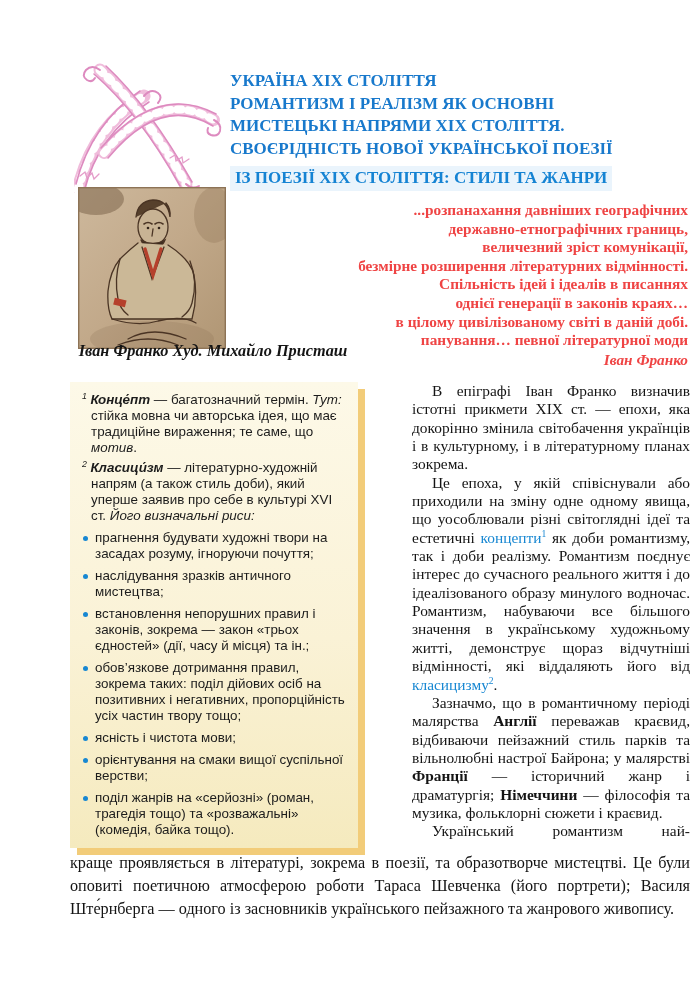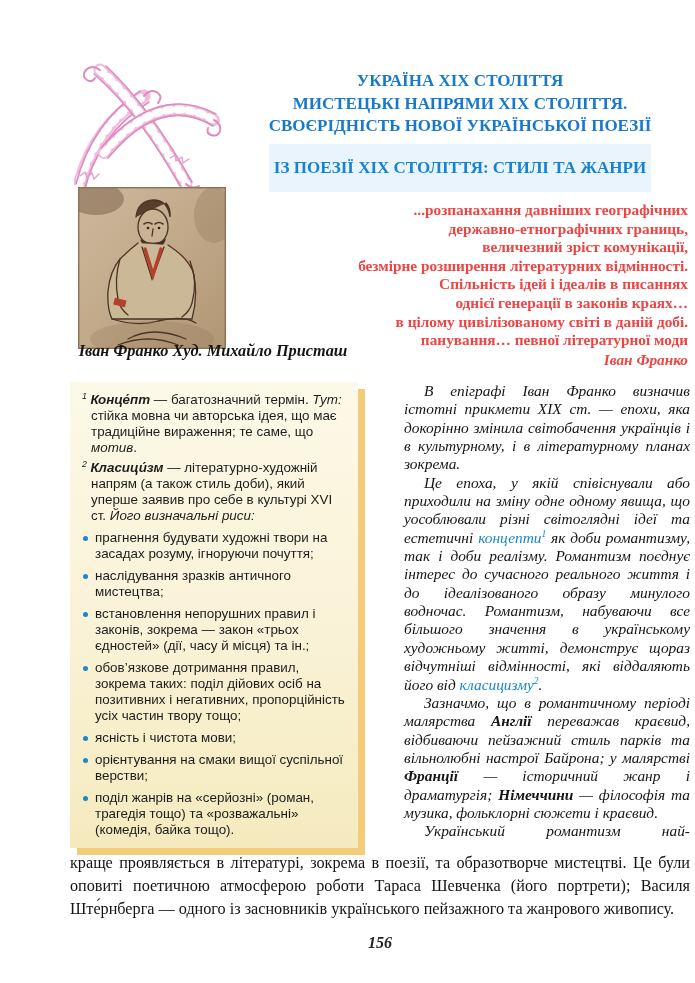--- a/index.html
+++ b/index.html
@@ -3,27 +3,27 @@
 <meta charset="utf-8">
 <style>
   html,body{margin:0;padding:0;}
   body{
     width:695px;height:983px;position:relative;background:#ffffff;
     font-family:"Liberation Serif", serif;color:#141414;overflow:hidden;
   }
   
   .ornament{position:absolute;left:74px;top:58px;width:152px;height:136px;}
   .title-block{
-    position:absolute;left:230px;top:70px;width:460px;text-align:center;
+    position:absolute;left:230px;top:70px;width:460px;
     color:#1879cc;font-weight:bold;font-size:17px;line-height:22.5px;
   }
   .title-line{white-space:nowrap;}
   .title-sub{
     display:inline-block;margin-top:6px;color:#1583d3;background:#eaf4fc;
-    padding:13px 5px;white-space:nowrap;
+    padding:1px 5px;white-space:nowrap;
   }
   
   .portrait-fig{position:absolute;left:78px;top:187px;width:148px;height:162px;}
   .portrait-fig svg{display:block;width:100%;height:100%;}
   .caption{
     position:absolute;left:62px;top:341px;width:302px;text-align:center;
     font-weight:bold;font-style:italic;font-size:16.3px;color:#151515;white-space:nowrap;
   }
   
   .epigraph{
@@ -43,22 +43,22 @@
     font-size:13.4px;line-height:16px;color:#1c1c1c;
   }
   .def-note{padding-left:9px;text-indent:-9px;margin-bottom:4px;}
   .def-bullets{margin-top:2px;}
   .def-bullet{position:relative;padding-left:13px;margin-top:6px;}
   .def-bullet::before{
     content:"";position:absolute;left:1px;top:5.5px;width:5px;height:5px;
     border-radius:50%;background:#1787d2;
   }
   .maincol{
-    margin-left:10px;width:318px;font-size:15.4px;line-height:18.35px;
-    text-align:justify;color:#141414;font-style:italic;
+    margin-left:18px;width:318px;font-size:15.4px;line-height:18.35px;
+    text-align:justify;color:#141414;
   }
   .para{text-indent:20px;margin:0;}
   .para-spread{text-align-last:justify;}
   .fulltext{
     margin-top:4px;font-size:16.2px;line-height:22.8px;text-align:justify;color:#141414;
   }
   .pagenum{
     margin-top:14px;text-align:center;font-style:italic;font-weight:bold;
     font-size:16px;color:#222;
   }
@@ -95,20 +95,21 @@
       <path d="M112,126 q6,6 13,2" stroke="#dd8abf" stroke-width="2"></path>
       <path d="M6,118 l5,-4 2,6 5,-5 2,6 5,-5" stroke="#e49cc9" stroke-width="1.3"></path>
       <path d="M96,100 l5,-3 1,6 6,-4 1,6 6,-4" stroke="#e49cc9" stroke-width="1.3"></path>
     </g>
   </svg>
 </div>
 
 <div class="title-block">
   <div>
       <div class="title-line">УКРАЇНА XIX СТОЛІТТЯ</div>
+      <div class="title-line">РОМАНТИЗМ І РЕАЛІЗМ ЯК ОСНОВНІ</div>
       <div class="title-line">МИСТЕЦЬКІ НАПРЯМИ XIX СТОЛІТТЯ.</div>
       <div class="title-line">СВОЄРІДНІСТЬ НОВОЇ УКРАЇНСЬКОЇ ПОЕЗІЇ</div>
     </div>
   <span class="title-sub">ІЗ ПОЕЗІЇ XIX СТОЛІТТЯ: СТИЛІ ТА ЖАНРИ</span>
 </div>
 
 <div class="portrait-fig">
   <svg viewBox="0 0 148 162">
     <defs>
       <linearGradient id="sep" x1="0" y1="0" x2="1" y2="1">
@@ -177,14 +178,13 @@
         </div>
     </div>
     <div class="maincol">
       <p class="para"><span class="run-n">В епіграфі Іван Франко визначив істотні прикмети XIX ст. — епохи, яка докорінно змінила світобачення українців і в культурному, і в літературному планах зокрема.</span></p>
       <p class="para"><span class="run-n">Це епоха, у якій співіснували або приходили на зміну одне одному явища, що уособлювали різні світоглядні ідеї та естетичні </span><span class="run-link">концепти</span><span class="run-suplink">1</span><span class="run-n"> як доби романтизму, так і доби реалізму. Романтизм поєднує інтерес до сучасного реального життя і до ідеалізованого образу минулого водночас. Романтизм, набуваючи все більшого значення в українському художньому житті, демонструє щораз відчутніші відмінності, які віддаляють його від </span><span class="run-link">класицизму</span><span class="run-suplink">2</span><span class="run-n">.</span></p>
       <p class="para"><span class="run-n">Зазначмо, що в романтичному періоді малярства </span><span class="run-b">Англії</span><span class="run-n"> переважав краєвид, відбиваючи пейзажний стиль парків та вільнолюбні настрої Байрона; у малярстві </span><span class="run-b">Франції</span><span class="run-n"> — історичний жанр і драматургія; </span><span class="run-b">Німеччини</span><span class="run-n"> — філософія та музика, фольклорні сюжети і краєвид.</span></p>
       <p class="para para-spread"><span class="run-n">Український романтизм най-</span></p>
     </div>
   </div>
   <div class="fulltext">краще проявляється в літературі, зокрема в поезії,  та образотворче мистецтві. Це були оповиті поетичною атмосферою роботи Тараса Шевченка (його портрети); Василя Ште́рнберга — одного із засновників українського пейзажного та жанрового живопису.</div>
-  <div class="pagenum">156</div>
 </div>
 
 </body></html>

